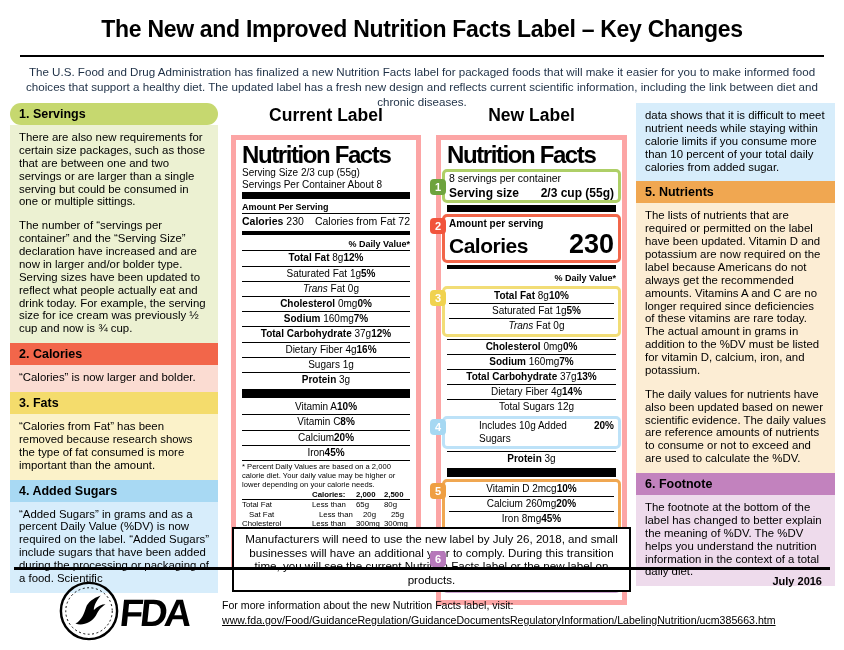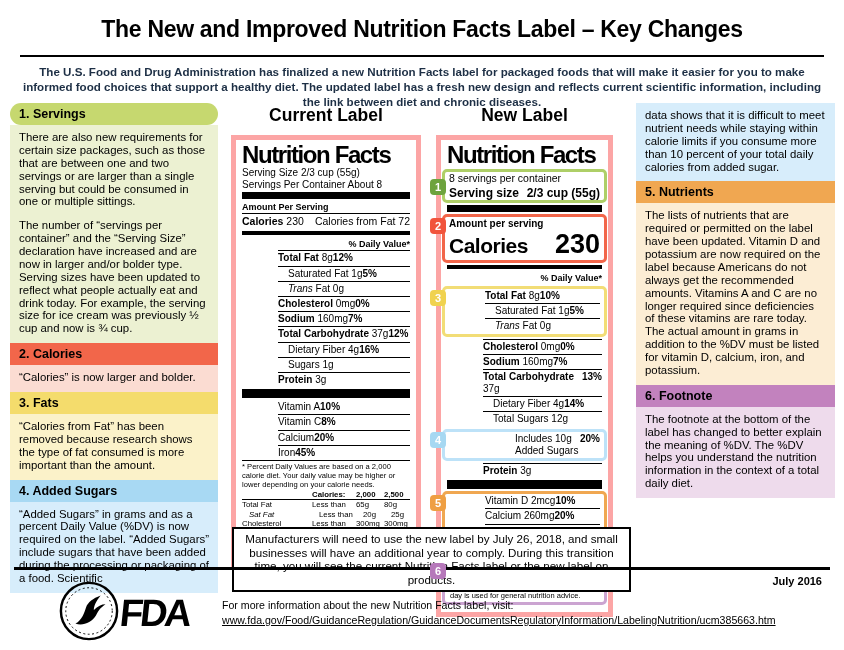--- a/index.html
+++ b/index.html
@@ -4,71 +4,71 @@
 <style>
   html,body{margin:0;padding:0;background:#fff;}
   #page{position:relative;width:844px;height:650px;background:#fff;overflow:hidden;
         font-family:"Liberation Sans",sans-serif;color:#000;}
 
   
   .page-title{position:absolute;top:16px;left:0;right:0;text-align:center;
               font-size:23px;font-weight:800;letter-spacing:-.3px;}
   .title-rule{position:absolute;top:55px;left:20px;right:20px;height:2px;background:#000;}
   .intro{position:absolute;top:64px;left:22px;right:22px;text-align:center;
-         font-size:11.6px;line-height:1.3;color:#1d2f45;font-weight:700;}
+         font-size:11.6px;line-height:1.3;color:#1d2f45;font-weight:400;}
 
   
   .sidecol{position:absolute;top:103px;display:flex;flex-direction:column;}
   #left-col{left:10px;width:208px;}
   #right-col{left:636px;width:199px;}
   .sec-h{font-size:12.5px;font-weight:800;padding:4px 9px;}
   .sec-b{padding:6px 9px 8px 9px;font-size:11.4px;line-height:1.13;}
   .sec-b p{margin:0 0 11px 0;}
   .sec-b p:last-child{margin-bottom:0;}
   .th-green  .sec-h{background:#c6d86f;border-radius:11px;} .th-green  .sec-b{background:#ecf1d2;}
   .th-red    .sec-h{background:#f2664a;} .th-red    .sec-b{background:#fbdcd2;}
   .th-yellow .sec-h{background:#f4dc6c;} .th-yellow .sec-b{background:#fbf2c9;}
   .th-blue   .sec-h{background:#a8d9f3;} .th-blue   .sec-b{background:#d7edfb;}
   .th-orange .sec-h{background:#f0a751;} .th-orange .sec-b{background:#fcedd4;}
   .th-purple .sec-h{background:#c282be;} .th-purple .sec-b{background:#eedbec;}
   #right-col .flex-last{flex:1;}
 
   
   .labelcol{position:absolute;top:105px;}
   #cur-col{left:231px;width:190px;}
-  #new-col{left:436px;width:177px;}
+  #new-col{left:436px;width:191px;}
   .label-heading{text-align:center;font-size:17.5px;font-weight:800;margin:0 0 9px 0;}
   .nf{border:5px solid #fca5a5;background:#fff;padding:3px 6px 5px 6px;position:relative;}
   .nf-title{font-size:24px;font-weight:800;letter-spacing:-1.4px;line-height:1.02;white-space:nowrap;}
   .srv-line{font-size:10px;line-height:1.15;}
   .bar{background:#000;height:7px;margin:2px 0;}
   .bar-mid{height:4px;}
   .bar-thick{height:9px;}
   .aps{font-size:9px;font-weight:800;padding:1px 0;}
   .cal-row{display:flex;justify-content:space-between;border-top:1px solid #000;
            font-size:10.5px;padding:1px 0 2px 0;}
   .bd{font-weight:800;}
   .dvh{font-size:9px;font-weight:800;text-align:right;padding:2px 0 1px 0;}
-  .nfr{display:flex;justify-content:flex-start;align-items:baseline;
-       border-top:1px solid #000;padding:1px 0;font-size:10px;line-height:1.22;margin-left:36px;}
+  .nfr{display:flex;justify-content:center;align-items:baseline;
+       border-top:1px solid #000;padding:1px 0;font-size:10px;line-height:1.22;}
   .nfr .nm .bd{font-weight:800;}
   .nfr .dv{font-weight:800;}
   .pre{font-style:italic;}
   .r1 .nm{padding-left:10px;}
   .r2 .nm{padding-left:30px;}
   .nb .nfr:first-of-type{border-top:none;}
   .fineprint{font-size:7.6px;line-height:1.18;border-top:1px solid #000;padding-top:2px;}
   
   .mt{font-size:7.8px;line-height:1.22;}
   .mt-head,.mt-row{display:flex;}
   .mt-c1{width:70px;} .mt-c2{width:44px;} .mt-c3{width:28px;} .mt-c4{flex:1;}
   .mt-head{font-weight:700;}
   .mt-head .mt-c2{font-weight:700;}
   .mt-row:first-of-type{border-top:1px solid #000;}
-  .mt .ind{padding-left:7px;font-style:italic;}
+  .mt .ind{padding-left:7px;}
 
   
   .hl{position:relative;border:3px solid;border-radius:5px;margin:2px -5px;padding:0 4px;}
   .hl-green{border-color:#aecf67;}
   .hl-red{border-color:#f2664a;}
   .hl-yellow{border-color:#f2dd76;}
   .hl-blue{border-color:#bde2f8;}
   .hl-orange{border-color:#f0a751;}
   .hl-purple{border-color:#cba4d1;}
   .marker{position:absolute;left:-15px;top:1px;width:16px;height:16px;border-radius:4px;
@@ -407,20 +407,21 @@
   <div id="right-col" class="sidecol">
     <div class="th-blue">
       <div class="sec-b">
         <p>data shows that it is difficult to meet nutrient needs while staying within calorie limits if you consume more than 10 percent of your total daily calories from added sugar.</p>
       </div>
     </div>
     <div class="th-orange">
       <div class="sec-h">5. Nutrients</div>
       <div class="sec-b">
         <p>The lists of nutrients that are required or permitted on the label have been updated. Vitamin D and potassium are now required on the label because Americans do not always get the recommended amounts. Vitamins A and C are no longer required since deficiencies of these vitamins are rare today. The actual amount in grams in addition to the %DV must be listed for vitamin D, calcium, iron, and potassium.</p>
+        <p>The daily values for nutrients have also been updated based on newer scientific evidence. The daily values are reference amounts of nutrients to consume or not to exceed and are used to calculate the %DV.</p>
       </div>
     </div>
     <div class="th-purple flex-last" style="display:flex;flex-direction:column;">
       <div class="sec-h">6. Footnote</div>
       <div class="sec-b" style="flex:1">
         <p>The footnote at the bottom of the label has changed to better explain the meaning of %DV. The %DV helps you understand the nutrition information in the context of a total daily diet.</p>
       </div>
     </div>
   </div>
 

